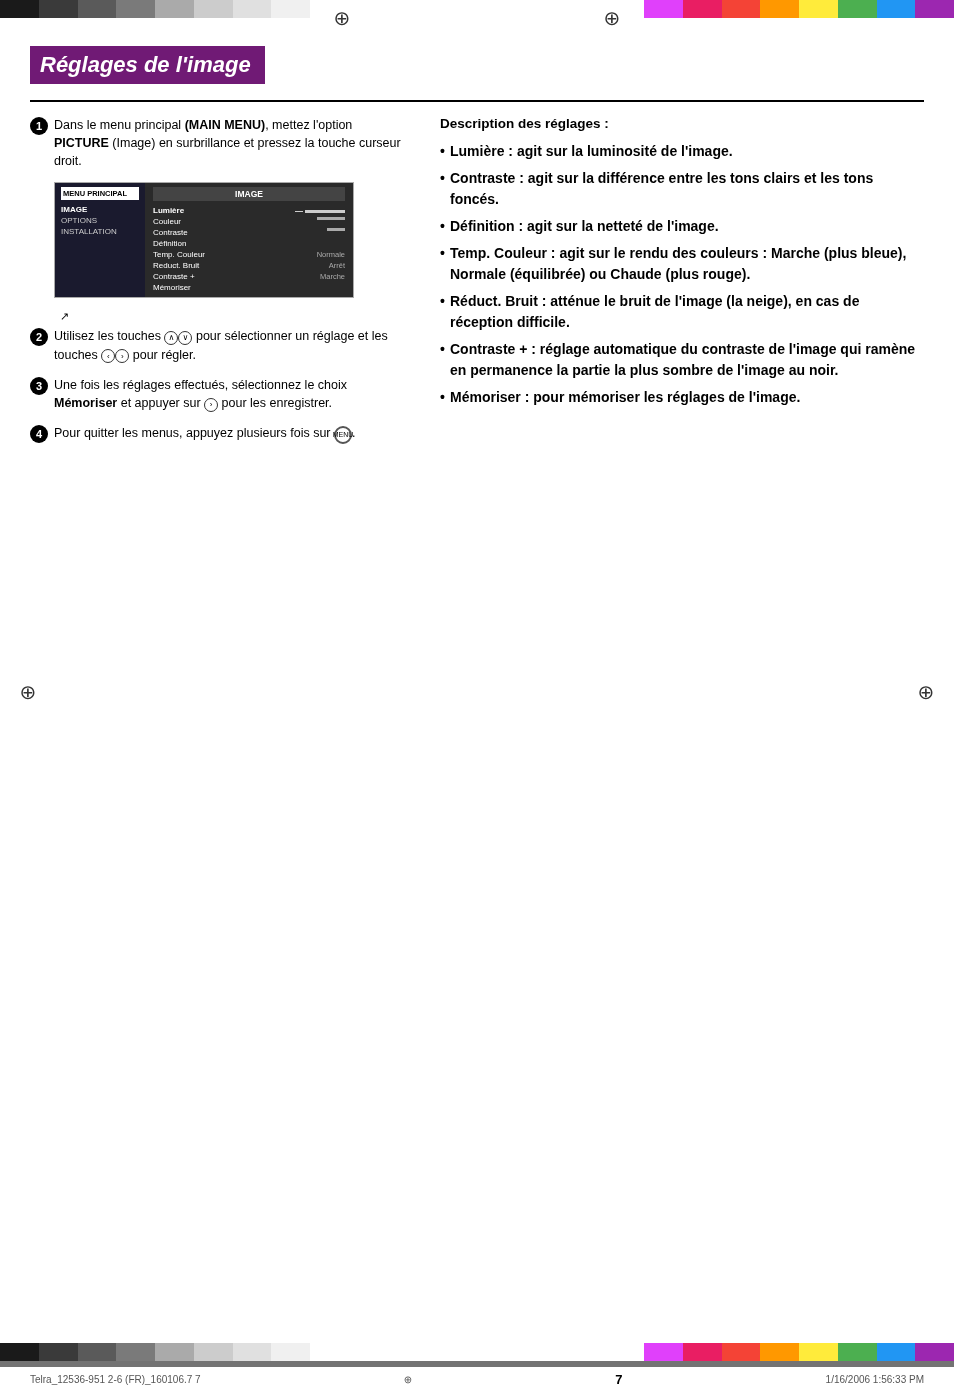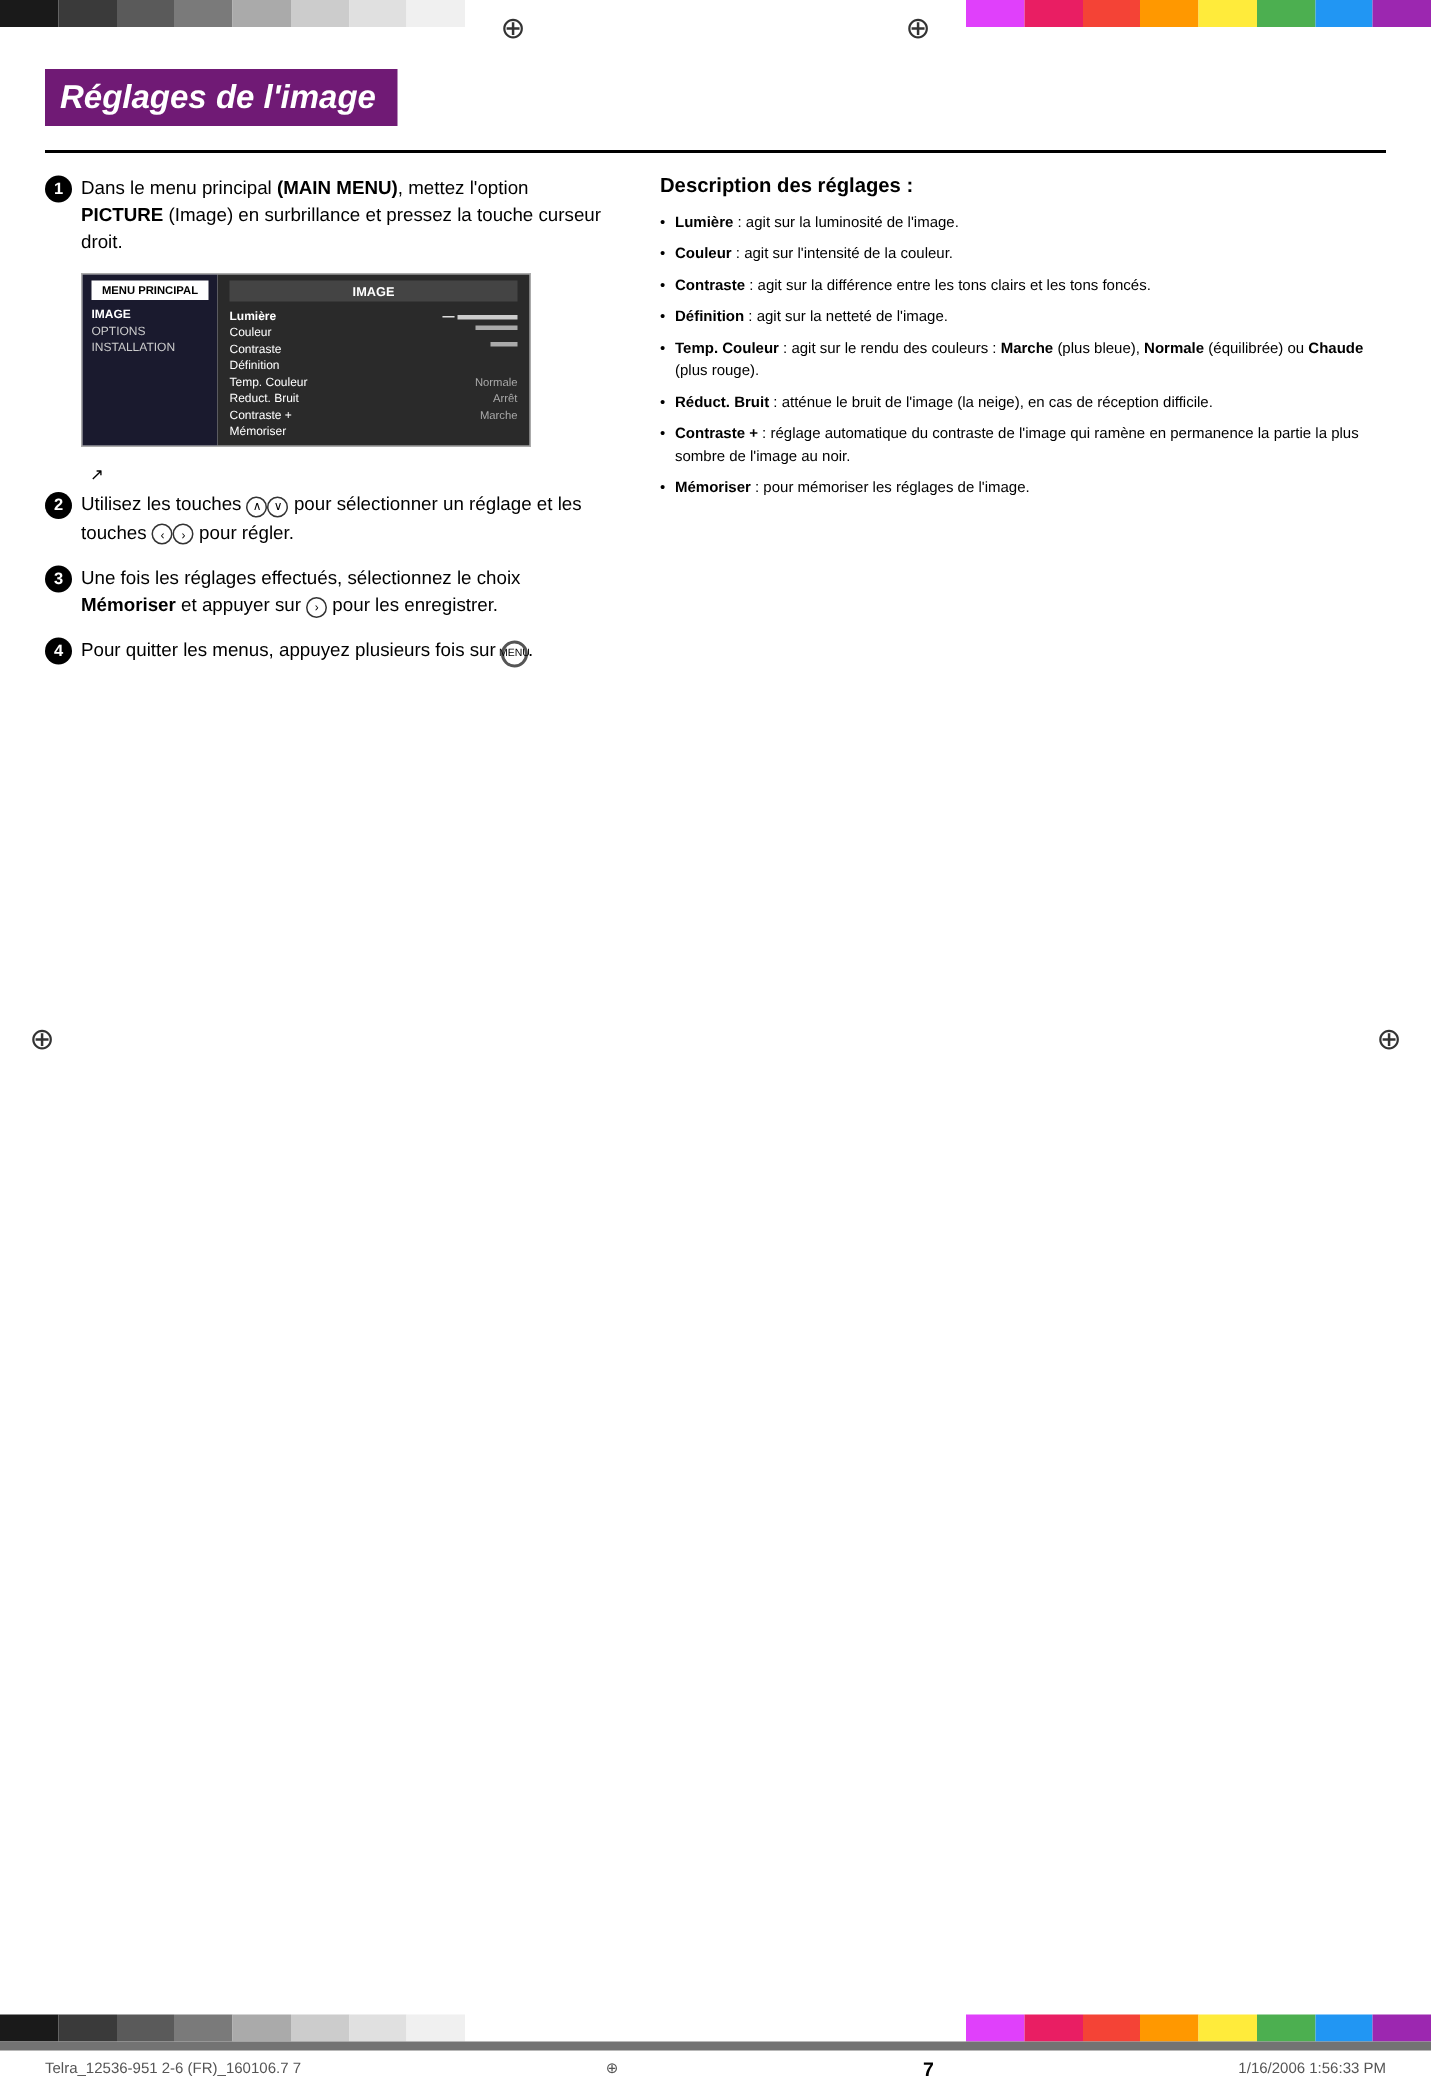--- a/index.html
+++ b/index.html
@@ -164,21 +164,21 @@
       color: #fff;
       width: 90px;
       padding: 4px 6px;
       font-size: 9px;
     }
     .menu-left-panel .menu-header {
       background: #ffffff;
       color: #000;
       font-weight: bold;
       font-size: 7.5px;
-      text-align: center;
+      text-align: left;
       padding: 2px;
       margin-bottom: 4px;
     }
     .menu-left-item {
       color: #ccc;
       font-size: 8px;
       padding: 1px 0;
     }
     .menu-left-item.active {
       color: #fff;
@@ -228,25 +228,26 @@
     .description-title {
       font-size: 13.5px;
       font-weight: bold;
       margin-bottom: 10px;
     }
     .desc-list {
       list-style: none;
       padding: 0;
     }
     .desc-list li {
-      font-size: 10px;
+      font-size: 14px;
       line-height: 1.5;
       margin-bottom: 6px;
       padding-left: 10px;
       position: relative;
+      font-weight: bold;
     }
     .desc-list li::before {
       content: "•";
       position: absolute;
       left: 0;
     }
 
     
     .page-footer {
       position: absolute;
@@ -444,23 +445,20 @@
 
     <div class="col-right">
 
       <div class="description-title">Description des réglages :</div>
 
       <ul class="desc-list">
         <li>
           <strong>Lumière</strong> : agit sur la luminosité de l'image.
         </li>
         <li>
-          <strong>Couleur</strong> : agit sur l'intensité de la couleur.
-        </li>
-        <li>
           <strong>Contraste</strong> : agit sur la différence entre les tons clairs et les tons foncés.
         </li>
         <li>
           <strong>Définition</strong> : agit sur la netteté de l'image.
         </li>
         <li>
           <strong>Temp. Couleur</strong> : agit sur le rendu des couleurs : <strong>Marche</strong> (plus bleue), <strong>Normale</strong> (équilibrée) ou <strong>Chaude</strong> (plus rouge).
         </li>
         <li>
           <strong>Réduct. Bruit</strong> : atténue le bruit de l'image (la neige), en cas de réception difficile.

